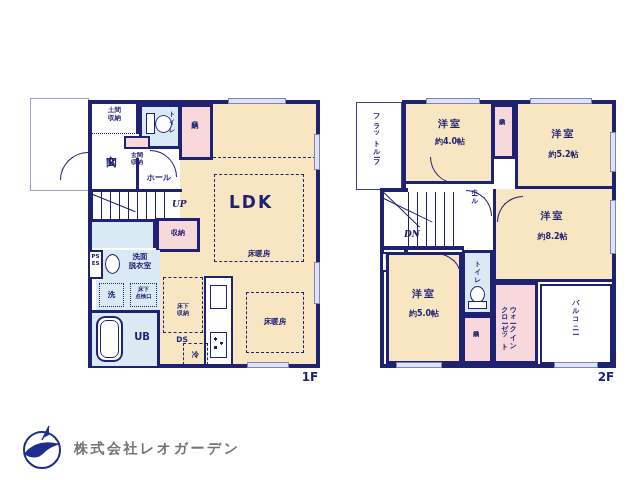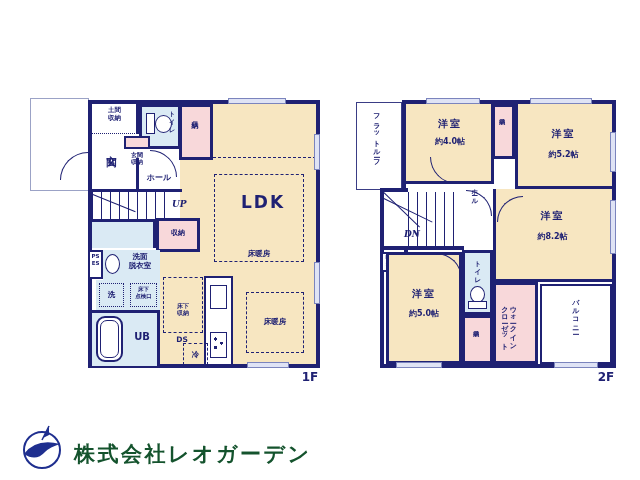--- a/index.html
+++ b/index.html
@@ -32,21 +32,21 @@
   .win{position:absolute;background:var(--win);border:1px solid var(--winb);}
   .arc{position:absolute;}
   .stairs{position:absolute;background:repeating-linear-gradient(90deg,var(--wall) 0,var(--wall) 1px,#fff 1px,#fff 9px);}
   .diag{position:absolute;border-top:1px solid var(--wall);transform-origin:left top;}
   .ital{font-style:italic;font-family:"DejaVu Serif","Liberation Serif",serif;}
   .fix{position:absolute;background:#fff;border:1.5px solid var(--wall);}
   .tub{position:absolute;background:#fff;border:2px solid var(--wall);border-radius:9px;}
   .tub::after{content:"";position:absolute;left:2px;top:2px;right:2px;bottom:2px;border:1px solid var(--wall);border-radius:7px;}
   .stove-dots{background-image:radial-gradient(circle 2.5px at 30% 25%,var(--wall) 60%,transparent 62%),radial-gradient(circle 2.5px at 30% 60%,var(--wall) 60%,transparent 62%),radial-gradient(circle 2.5px at 68% 42%,var(--wall) 60%,transparent 62%);}
   .porch{position:absolute;background:#fff;border:1px solid #9ba2c6;}
-  .logo-text{position:absolute;color:#14532d;font-size:21px;font-weight:bold;letter-spacing:2.5px;}
+  .logo-text{position:absolute;color:#737373;font-size:14px;font-weight:bold;letter-spacing:2.5px;}
 </style>
 </head>
 <body>
 
 <div id="canvas">
 
   <div class="porch" style="left:30px;top:98px;width:59px;height:93px;"></div>
   <div class="arc" style="left:60px;top:152px;width:28px;height:28px;border-top:1.5px solid var(--wall);border-left:1.5px solid var(--wall);border-top-left-radius:100%;"></div>
 
   <div class="plan" style="left:88px;top:100px;width:232px;height:268px;"></div>
@@ -113,21 +113,21 @@
 
   <div class="dash" style="left:163px;top:277px;width:40px;height:56px;"></div>
   <div class="lbl pre" style="left:166px;top:302px;width:34px;font-size:6px;">床下
 収納</div>
   <div class="lbl" style="left:170px;top:335px;width:24px;font-size:7.5px;">DS</div>
   <div class="dash" style="left:183px;top:343px;width:25px;height:22px;"></div>
   <div class="lbl" style="left:183px;top:350px;width:25px;font-size:7.5px;">冷</div>
 
   <div class="dash" style="left:213px;top:157px;width:103px;height:0;border-bottom:none;"></div>
   <div class="dash" style="left:214px;top:174px;width:90px;height:88px;"></div>
-  <div class="lbl" style="left:212px;top:192px;width:102px;font-size:17px;letter-spacing:2px;">LDK</div>
+  <div class="lbl" style="left:200px;top:192px;width:102px;font-size:17px;letter-spacing:2px;">LDK</div>
   <div class="lbl" style="left:214px;top:249px;width:90px;font-size:7.5px;">床暖房</div>
   <div class="dash" style="left:246px;top:292px;width:58px;height:61px;"></div>
   <div class="lbl" style="left:246px;top:317px;width:58px;font-size:7.5px;">床暖房</div>
 
   <div class="win" style="left:228px;top:98px;width:58px;height:6px;"></div>
   <div class="win" style="left:314px;top:134px;width:6px;height:36px;"></div>
   <div class="win" style="left:314px;top:262px;width:6px;height:42px;"></div>
   <div class="win" style="left:247px;top:362px;width:42px;height:6px;"></div>
 
   <div class="lbl" style="left:298px;top:370px;width:24px;font-size:12px;">1F</div>

